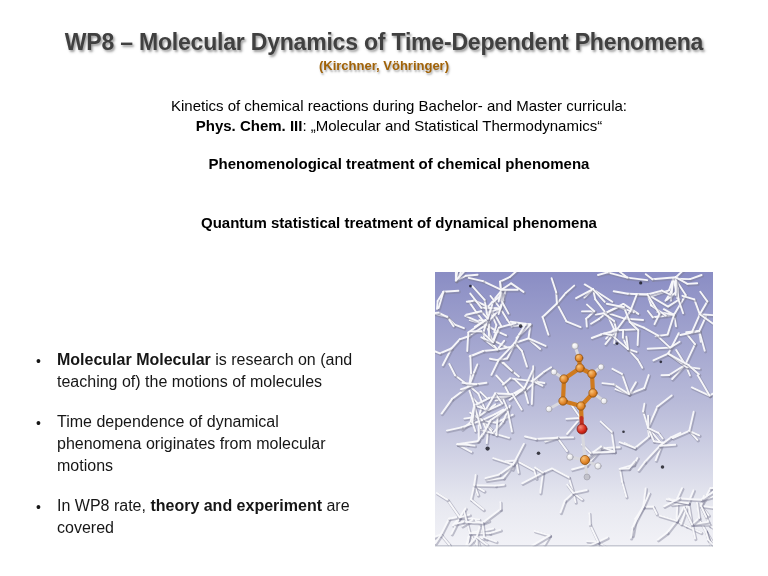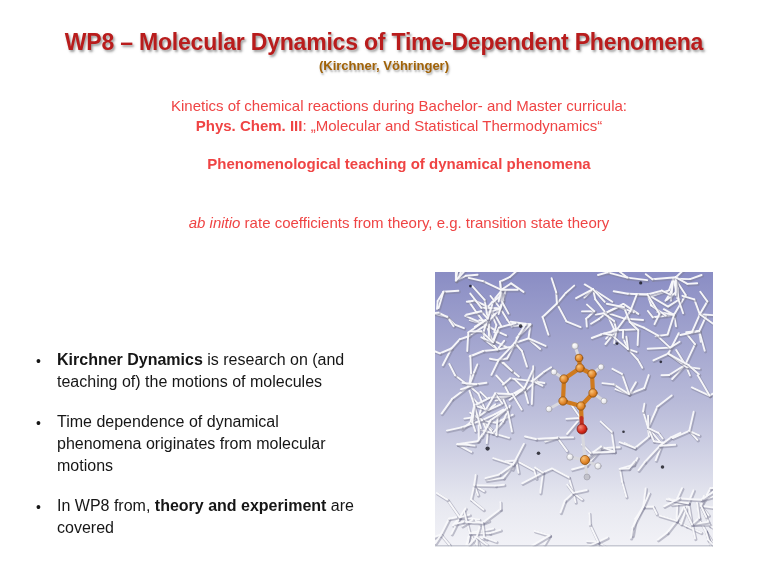--- a/index.html
+++ b/index.html
@@ -3,31 +3,31 @@
 <meta charset="utf-8">
 <style>
   html,body{margin:0;padding:0;background:#ffffff;}
   .slide{
     position:relative;width:768px;height:576px;overflow:hidden;
     background:#ffffff;color:#111;
     font-family:"Liberation Sans",sans-serif;
   }
   .title{
     position:absolute;top:29px;left:0;width:100%;text-align:center;
-    font-size:23px;font-weight:700;color:#b91c1c;letter-spacing:-0.2px;
+    font-size:23px;font-weight:700;color:#404040;letter-spacing:-0.2px;
     text-shadow:1.5px 2px 2.5px rgba(70,70,70,0.55);
   }
   .subtitle{
     position:absolute;top:58px;left:0;width:100%;text-align:center;
     font-size:13px;font-weight:700;color:#a16207;
     text-shadow:1px 1.5px 2px rgba(90,90,90,0.5);
   }
   .cblock{
     position:absolute;left:30px;right:0;text-align:center;
-    font-size:15px;line-height:20px;color:#ef4444;
+    font-size:15px;line-height:20px;color:#000000;
   }
   #intro{top:96px;}
   #phen{top:154px;}
   #quant{top:213px;}
   .hd{font-weight:700;}
   .bullets{
     position:absolute;left:36px;top:349px;width:328px;
     font-size:16px;line-height:22px;color:#161616;
   }
   .bullet{display:flex;margin-bottom:18px;}
@@ -43,39 +43,39 @@
 
   <div class="title">WP8 – Molecular Dynamics of Time-Dependent Phenomena</div>
   <div class="subtitle">(Kirchner, Vöhringer)</div>
 
   <div class="cblock" id="intro">
     <div>Kinetics of chemical reactions during Bachelor- and Master curricula:</div>
     <div><b>Phys. Chem. III</b><span>: „Molecular and Statistical Thermodynamics“</span></div>
   </div>
 
   <div class="cblock" id="phen">
-    <div class="hd">Phenomenological teaching of dynamical phenomena</div>
+    <div class="hd">Phenomenological treatment of chemical phenomena</div>
   </div>
 
   <div class="cblock" id="quant">
-    <div><i>ab initio</i><span> rate coefficients from theory, e.g. transition state theory</span></div>
+    <div class="hd">Quantum statistical treatment of dynamical phenomena</div>
   </div>
 
   <div class="bullets">
     <div class="bullet">
       <span class="mk">•</span>
-      <span class="tx"><span></span><b>Kirchner Dynamics</b><span> is research on (and teaching of) the motions of molecules</span></span>
+      <span class="tx"><span></span><b>Molecular Molecular</b><span> is research on (and teaching of) the motions of molecules</span></span>
     </div>
     <div class="bullet">
       <span class="mk">•</span>
       <span class="tx"><span>Time dependence of dynamical phenomena originates from molecular motions</span><b></b><span></span></span>
     </div>
     <div class="bullet">
       <span class="mk">•</span>
-      <span class="tx"><span>In WP8 from, </span><b>theory and experiment</b><span> are covered</span></span>
+      <span class="tx"><span>In WP8 rate, </span><b>theory and experiment</b><span> are covered</span></span>
     </div>
   </div>
 
   <div class="figure">
     <svg viewBox="0 0 278 278" width="278" height="278">
       <defs>
         <linearGradient id="bgGrad" x1="0" y1="0" x2="0" y2="1">
           <stop id="bgs0" offset="0%" stop-color="#8a8dc4"></stop>
           <stop id="bgs1" offset="48%" stop-color="#b9bbd9"></stop>
           <stop id="bgs2" offset="84%" stop-color="#e7e8f0"></stop>

